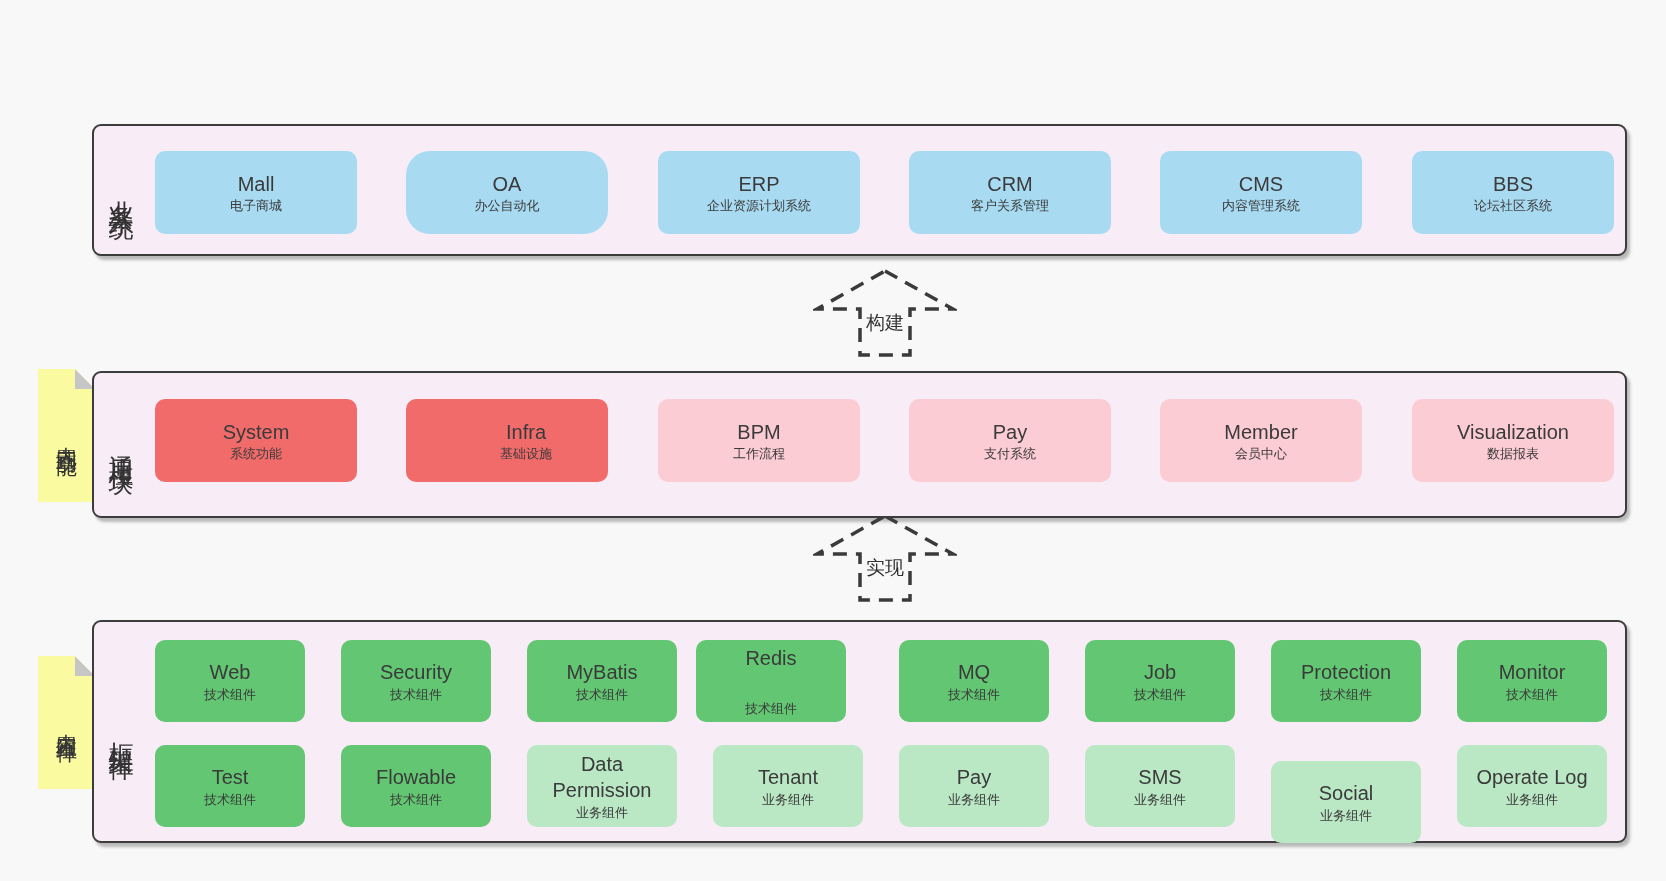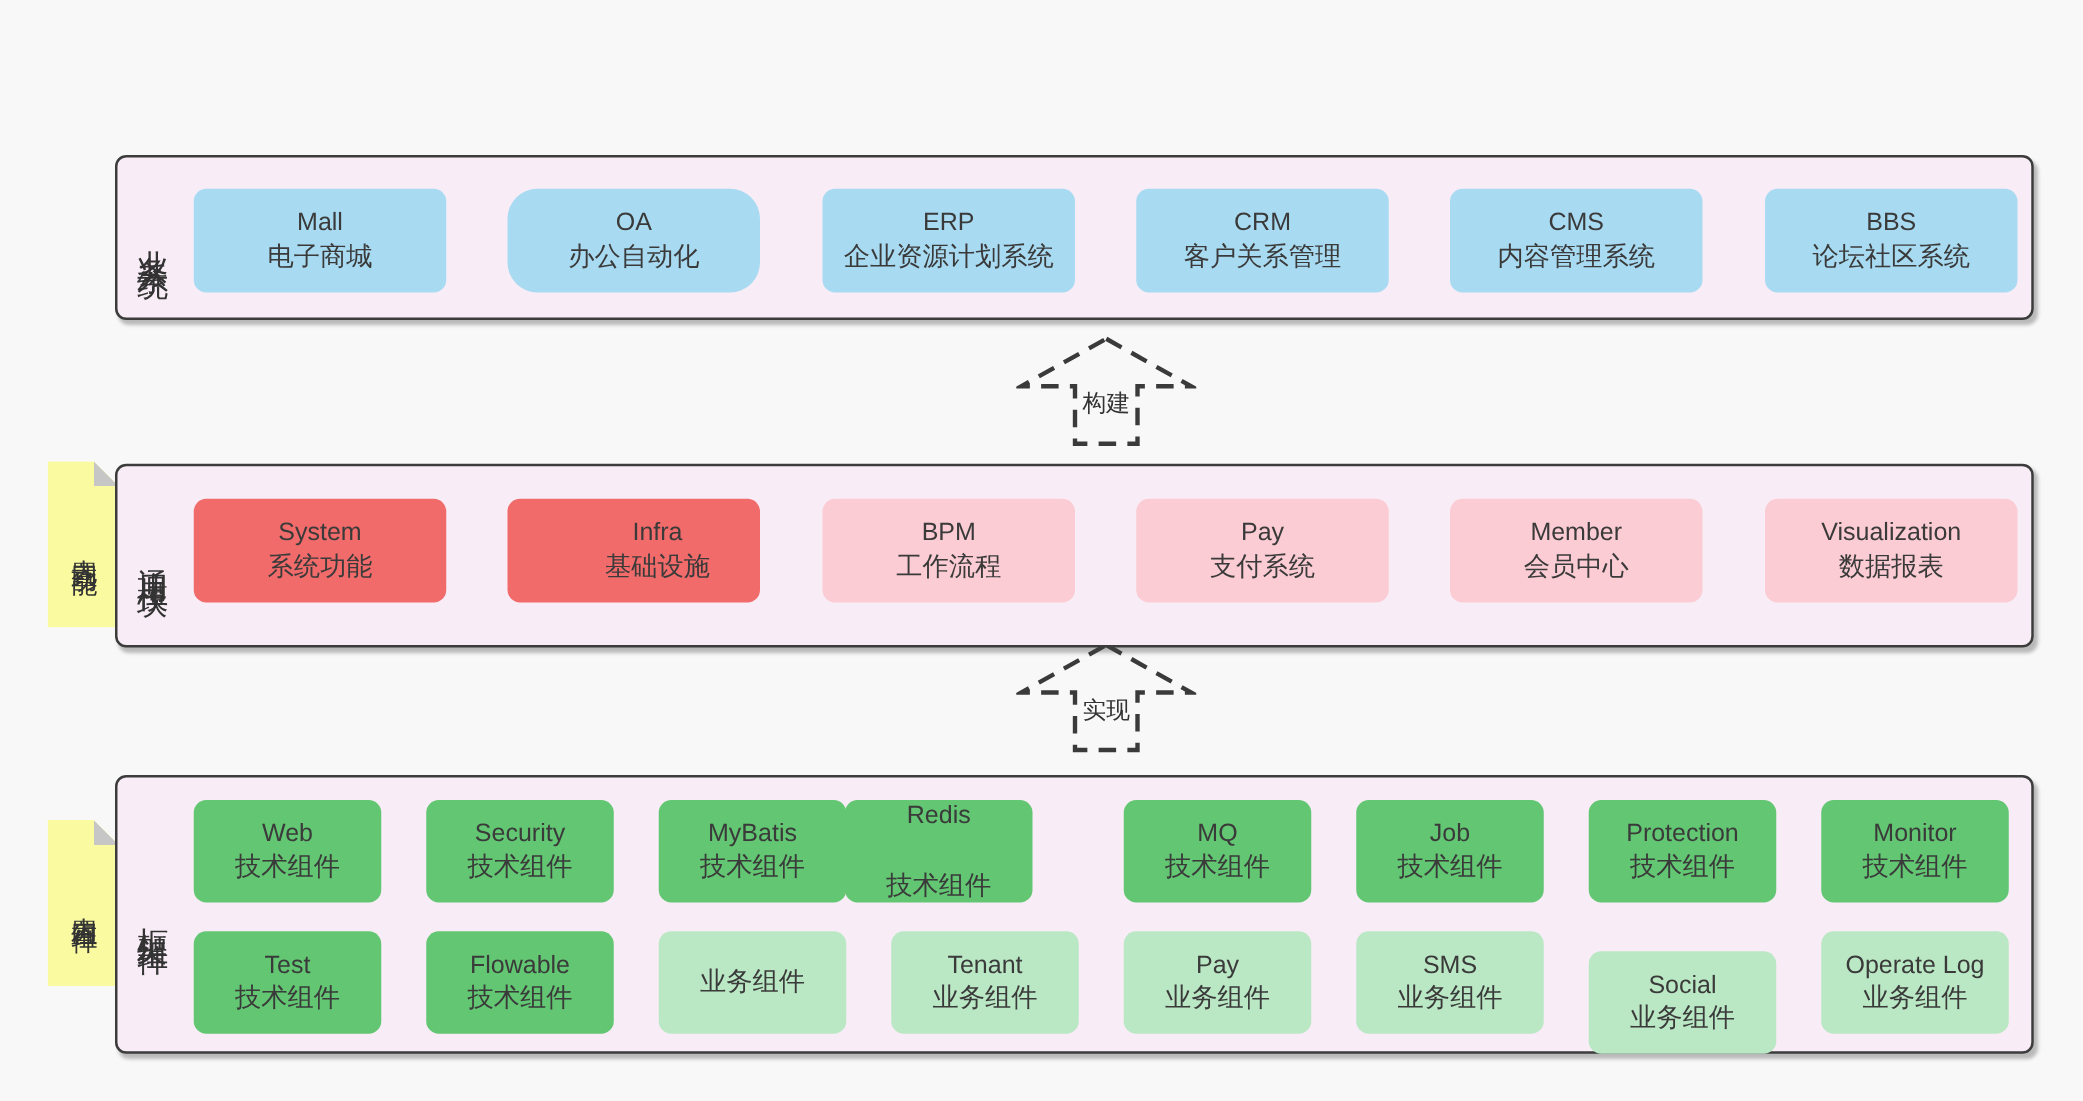--- a/index.html
+++ b/index.html
@@ -22,21 +22,21 @@
     writing-mode:vertical-lr;text-orientation:upright;
     font-size:25px;letter-spacing:5px;color:#333;
   }
   .box{
     position:absolute;border-radius:10px;
     display:flex;flex-direction:column;align-items:center;justify-content:center;
     text-align:center;padding:4px 8px;box-sizing:border-box;
     line-height:1.32;
   }
   .box .name{font-size:20px;}
-  .box .desc{font-size:21px;}
+  .box .desc{font-size:13px;}
   .blue{background:var(--blue);}
   .red{background:var(--red);}
   .pink{background:var(--pink);}
   .green{background:var(--green);}
   .lightgreen{background:var(--lightgreen);}
   .b6{width:202px;height:83px;}
   .b8{width:150px;height:82px;}
   .note{
     position:absolute;left:38px;width:57px;height:133px;
     background:var(--note-yellow);z-index:1;
@@ -140,21 +140,21 @@
       <span class="desc">技术组件</span>
     </div>
     <div class="box green b8" style="left:247px;top:18px;">
       <span class="name">Security</span>
       <span class="desc">技术组件</span>
     </div>
     <div class="box green b8" style="left:433px;top:18px;">
       <span class="name">MyBatis</span>
       <span class="desc">技术组件</span>
     </div>
-    <div class="box green b8" style="left:582px;top:18px;gap:29px;">
+    <div class="box green b8" style="left:602px;top:18px;gap:29px;">
       <span class="name">Redis</span>
       <span class="desc">技术组件</span>
     </div>
     <div class="box green b8" style="left:805px;top:18px;">
       <span class="name">MQ</span>
       <span class="desc">技术组件</span>
     </div>
     <div class="box green b8" style="left:991px;top:18px;">
       <span class="name">Job</span>
       <span class="desc">技术组件</span>
@@ -170,20 +170,21 @@
 
     <div class="box green b8" style="left:61px;top:123px;">
       <span class="name">Test</span>
       <span class="desc">技术组件</span>
     </div>
     <div class="box green b8" style="left:247px;top:123px;">
       <span class="name">Flowable</span>
       <span class="desc">技术组件</span>
     </div>
     <div class="box lightgreen b8" style="left:433px;top:123px;">
+      <span class="name">Data Permission</span>
       <span class="desc">业务组件</span>
     </div>
     <div class="box lightgreen b8" style="left:619px;top:123px;">
       <span class="name">Tenant</span>
       <span class="desc">业务组件</span>
     </div>
     <div class="box lightgreen b8" style="left:805px;top:123px;">
       <span class="name">Pay</span>
       <span class="desc">业务组件</span>
     </div>

